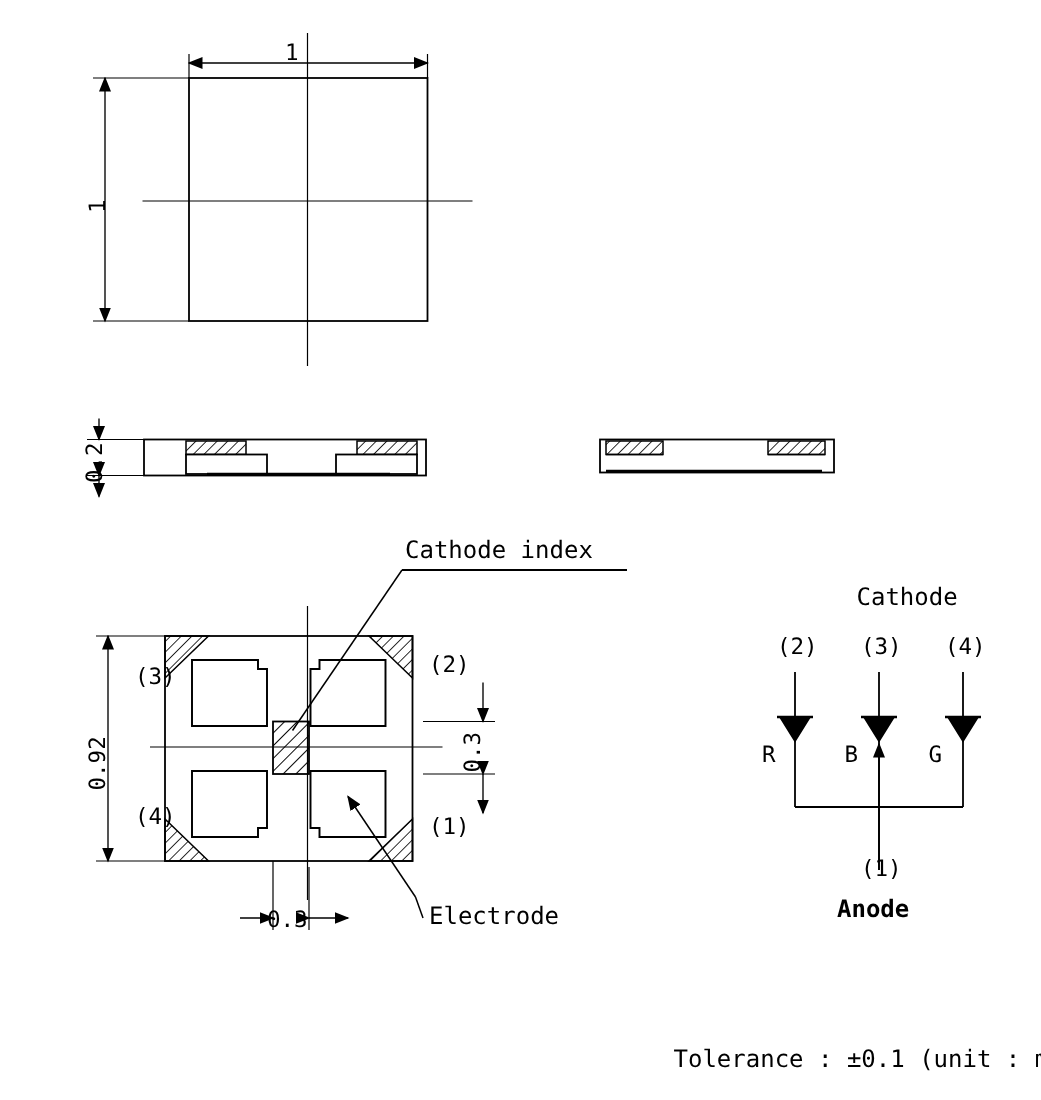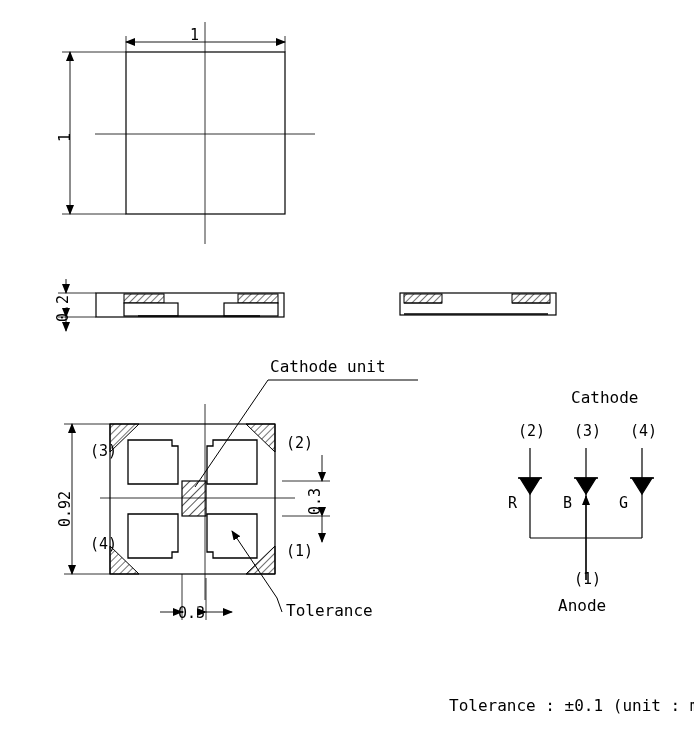--- a/index.html
+++ b/index.html
@@ -165,23 +165,23 @@
   <div class="lbl rot" style="left:58px; top:142px;">1</div>
 
   <div class="lbl rot" style="left:56px; top:322px;">0.2</div>
 
   <div class="lbl rot" style="left:58px; top:527px;">0.92</div>
 
   <div class="lbl rot" style="left:308px; top:515px;">0.3</div>
 
   <div class="lbl" style="left:178px; top:606px;">0.3</div>
 
-  <div class="lbl big" style="left:270px; top:359px;">Cathode unit</div>
-
-  <div class="lbl big" style="left:286px; top:603px;">Tolerance</div>
+  <div class="lbl big" style="left:270px; top:359px;">Cathode index</div>
+
+  <div class="lbl big" style="left:286px; top:603px;">Electrode</div>
 
   <div class="lbl" style="left:90px; top:444px;">(3)</div>
 
   <div class="lbl" style="left:286px; top:436px;">(2)</div>
 
   <div class="lbl" style="left:90px; top:537px;">(4)</div>
 
   <div class="lbl" style="left:286px; top:544px;">(1)</div>
 
   <div class="lbl big" style="left:571px; top:390px;">Cathode</div>
@@ -189,17 +189,17 @@
   <div class="lbl" style="left:518px; top:424px;">(2)</div>
   <div class="lbl" style="left:574px; top:424px;">(3)</div>
   <div class="lbl" style="left:630px; top:424px;">(4)</div>
 
   <div class="lbl" style="left:508px; top:496px;">R</div>
   <div class="lbl" style="left:563px; top:496px;">B</div>
   <div class="lbl" style="left:619px; top:496px;">G</div>
 
   <div class="lbl" style="left:574px; top:572px;">(1)</div>
 
-  <div class="lbl big" style="left:558px; top:598px;">Anode</div>
+  <div class="lbl big" style="left:558px; top:598px;font-weight:bold;">Anode</div>
 
   <div class="lbl big" style="left:449px; top:698px;">Tolerance : ±0.1 (unit : mm)</div>
 
 </div>
 
 </body></html>

